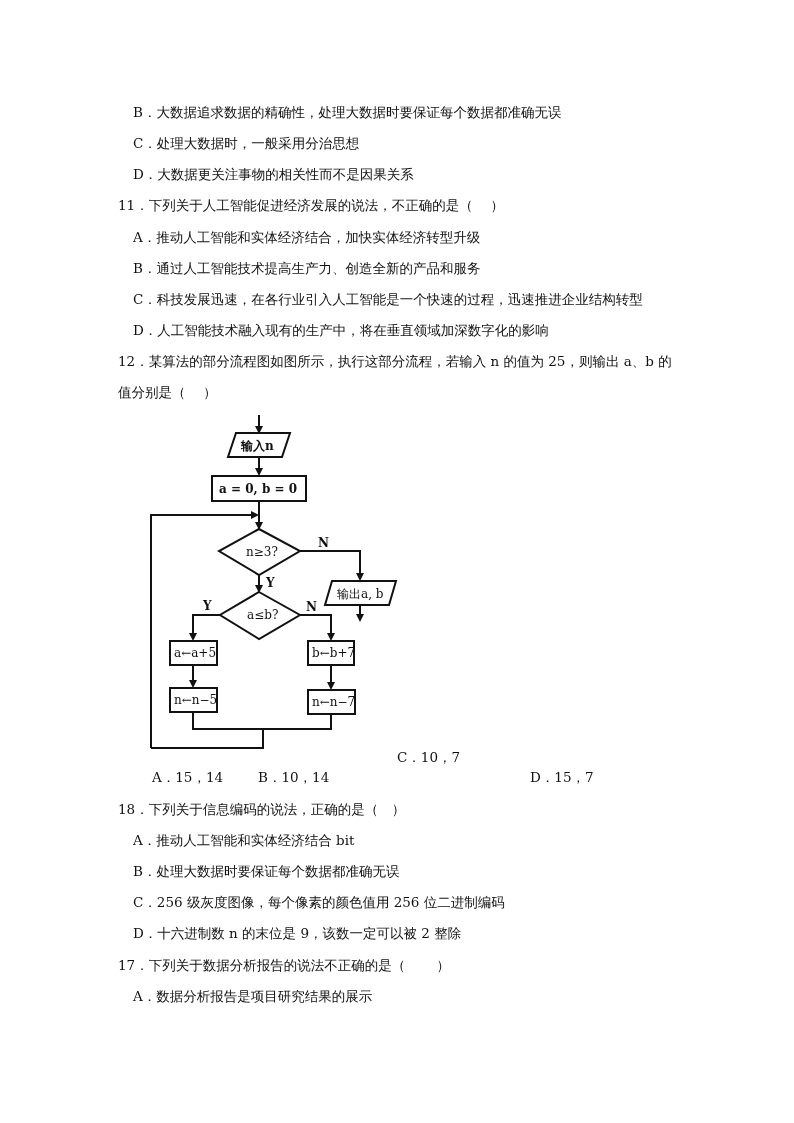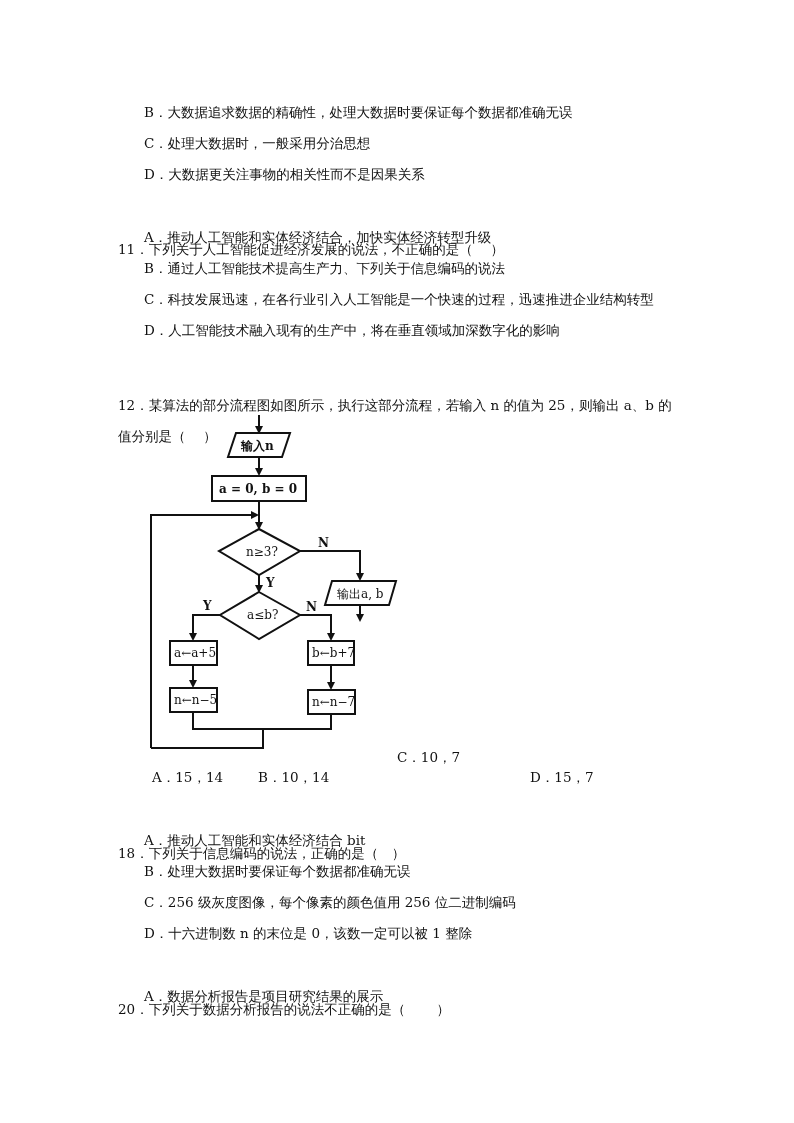--- a/index.html
+++ b/index.html
@@ -1,32 +1,32 @@
 <!DOCTYPE html>
 <html><head>
 <meta charset="utf-8">
 <style>
   html, body { margin:0; padding:0; background:#ffffff; }
   body { width:794px; height:1123px; position:relative; overflow:hidden;
          font-family:"DejaVu Serif","Liberation Serif",serif; color:#111; }
   .line { position:absolute; font-size:13.5px; line-height:20px; white-space:nowrap; }
-  .opt { left:144px; }
-  .q { left:118px;margin-top:44px; }
+  .opt { left:133px; }
+  .q { left:118px; }
   svg text { font-family:"DejaVu Serif","Liberation Serif",serif; }
 </style>
 </head>
 <body>
 
 <div class="line opt" style="top:102px"><span>B．</span><span>大数据追求数据的精确性，处理大数据时要保证每个数据都准确无误</span></div>
 <div class="line opt" style="top:133px"><span>C．</span><span>处理大数据时，一般采用分治思想</span></div>
 <div class="line opt" style="top:164px"><span>D．</span><span>大数据更关注事物的相关性而不是因果关系</span></div>
 
 <div class="line q" style="top:195px">11．下列关于人工智能促进经济发展的说法，不正确的是（　 ）</div>
 <div class="line opt" style="top:227px"><span>A．</span><span>推动人工智能和实体经济结合，加快实体经济转型升级</span></div>
-<div class="line opt" style="top:258px"><span>B．</span><span>通过人工智能技术提高生产力、下列关于信息编码的说法</span></div>
+<div class="line opt" style="top:258px"><span>B．</span><span>通过人工智能技术提高生产力、创造全新的产品和服务</span></div>
 <div class="line opt" style="top:289px"><span>C．</span><span>科技发展迅速，在各行业引入人工智能是一个快速的过程，迅速推进企业结构转型</span></div>
 <div class="line opt" style="top:320px"><span>D．</span><span>人工智能技术融入现有的生产中，将在垂直领域加深数字化的影响</span></div>
 
 <div class="line q" style="top:351px">12．某算法的部分流程图如图所示，执行这部分流程，若输入 n 的值为 25，则输出 a、b 的</div>
 <div class="line q" style="top:382px">值分别是（　 ）</div>
 
 <svg style="position:absolute;left:0;top:0" width="794" height="780" viewBox="0 0 794 780">
   <defs>
     <marker id="arr" markerWidth="8" markerHeight="8" refX="6" refY="4" orient="auto" markerUnits="userSpaceOnUse">
       <path d="M0,0 L8,4 L0,8 z" fill="#111"></path>
@@ -89,16 +89,16 @@
 
 <div class="line" style="top:767px;left:152px"><span>A．</span><span>15，14</span></div>
 <div class="line" style="top:767px;left:258px"><span>B．</span><span>10，14</span></div>
 <div class="line" style="top:747px;left:397px"><span>C．</span><span>10，7</span></div>
 <div class="line" style="top:767px;left:530px"><span>D．</span><span>15，7</span></div>
 
 <div class="line q" style="top:799px">18．下列关于信息编码的说法，正确的是（　）</div>
 <div class="line opt" style="top:830px"><span>A．</span><span>推动人工智能和实体经济结合 bit</span></div>
 <div class="line opt" style="top:861px"><span>B．</span><span>处理大数据时要保证每个数据都准确无误</span></div>
 <div class="line opt" style="top:892px"><span>C．</span><span>256 级灰度图像，每个像素的颜色值用 256 位二进制编码</span></div>
-<div class="line opt" style="top:923px"><span>D．</span><span>十六进制数 n 的末位是 0，该数一定可以被 1 整除</span></div>
+<div class="line opt" style="top:923px"><span>D．</span><span>十六进制数 n 的末位是 9，该数一定可以被 2 整除</span></div>
 
-<div class="line q" style="top:955px">20．下列关于数据分析报告的说法不正确的是（　　 ）</div>
+<div class="line q" style="top:955px">17．下列关于数据分析报告的说法不正确的是（　　 ）</div>
 <div class="line opt" style="top:986px"><span>A．</span><span>数据分析报告是项目研究结果的展示</span></div>
 
 </body></html>

